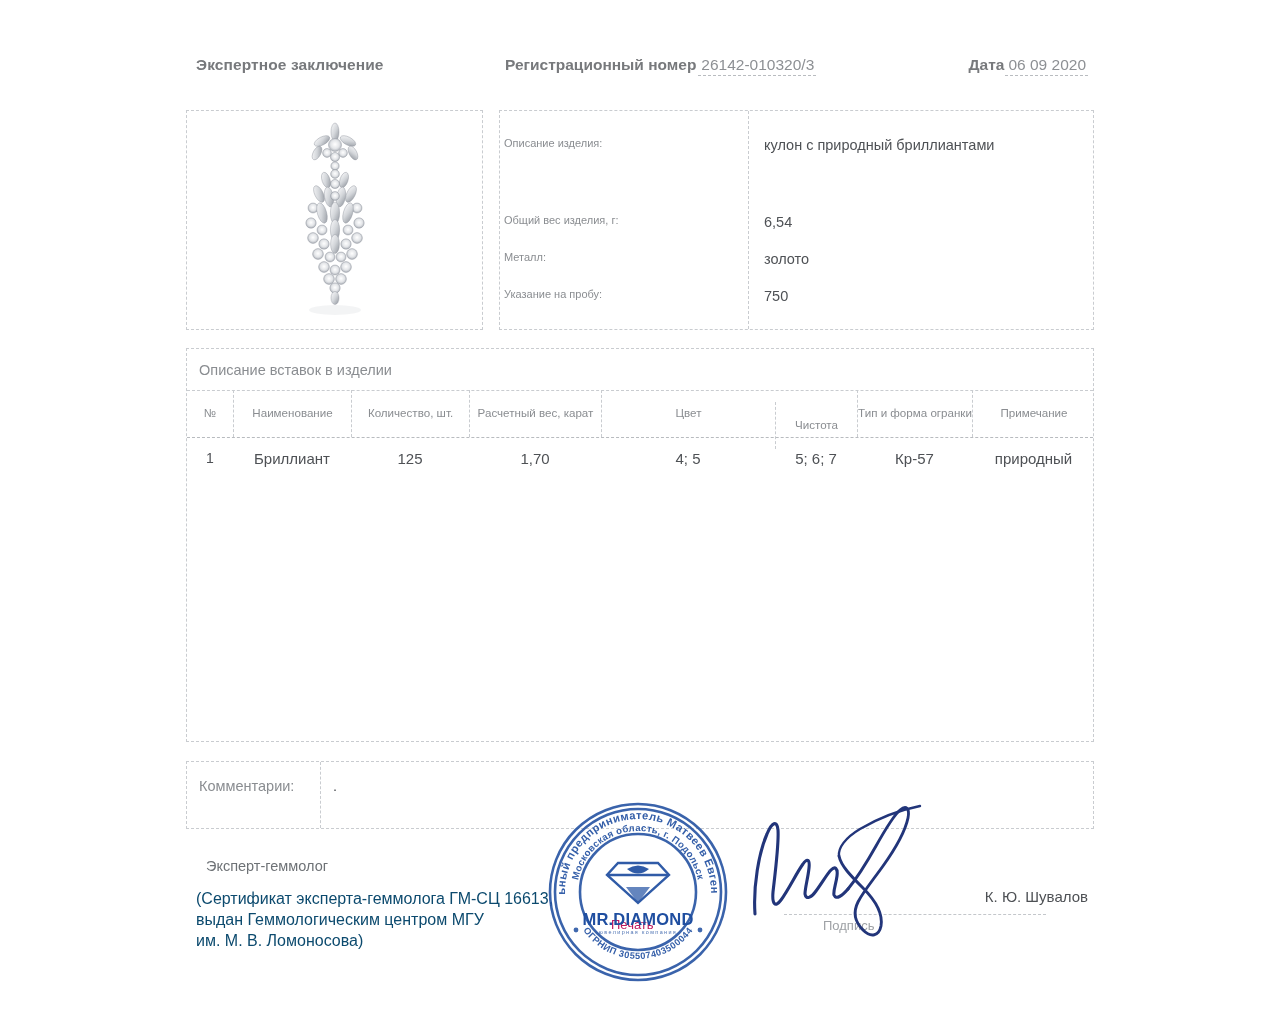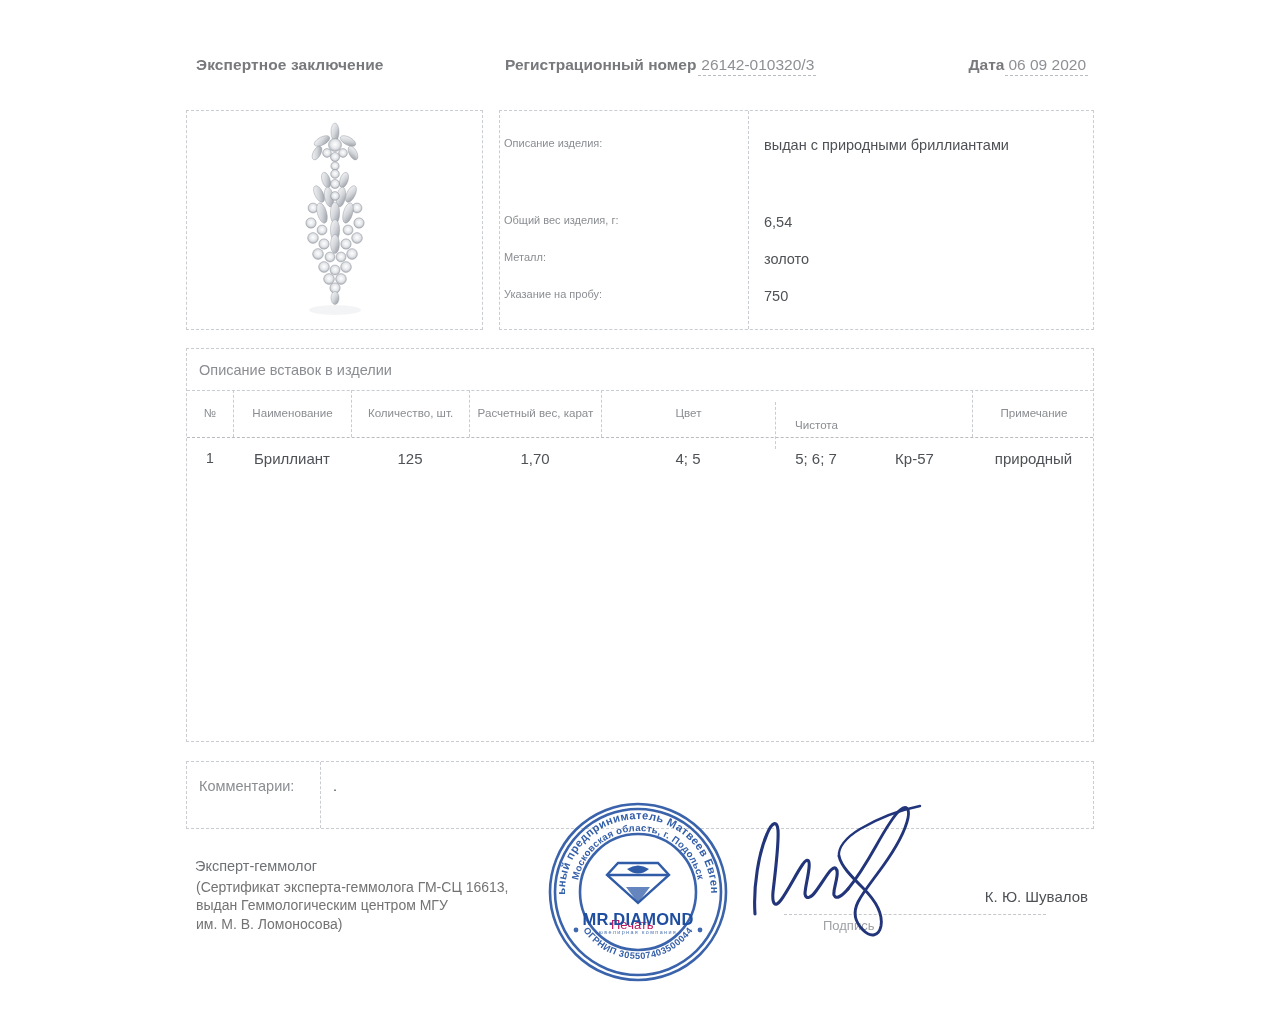--- a/index.html
+++ b/index.html
@@ -230,32 +230,32 @@
   
   .footer {
     position: absolute;
     left: 186px;
     top: 858px;
     width: 908px;
     height: 90px;
   }
   .expert-title {
     position: absolute;
-    left: 9px;
+    left: 20px;
     top: 0;
     font-size: 14.5px;
     color: #6e7276;
     white-space: nowrap;
   }
   .expert-cert {
     position: absolute;
     left: 10px;
-    top: 20px;
-    font-size: 14px;
-    color: #737373;
+    top: 30px;
+    font-size: 16px;
+    color: #0c4a6e;
     line-height: 1.32;
     white-space: pre-line;
   }
   .seal-label {
     position: absolute;
     left: 425px;
     top: 59px;
     font-size: 13px;
     color: #be185d;
   }
@@ -382,21 +382,21 @@
         </g>
       </g>
     </svg>
   </div>
 
   <div class="dbox desc-panel">
     <div class="desc-divider"></div>
 
     <div class="desc-row r-desc">
       <span class="desc-label">Описание изделия:</span>
-      <span class="desc-value">выдан с природными бриллиантами</span>
+      <span class="desc-value">кулон с природный бриллиантами</span>
     </div>
 
     <div class="desc-row r-weight">
       <span class="desc-label">Общий вес изделия, г:</span>
       <span class="desc-value">6,54</span>
     </div>
 
     <div class="desc-row r-metal">
       <span class="desc-label">Металл:</span>
       <span class="desc-value">золото</span>
@@ -414,20 +414,22 @@
 
     <div class="thead">
       <div class="th" style="left:0px;width:46px;">№</div>
       <div class="th" style="left:46px;width:118px;">Наименование</div>
       <div class="th" style="left:282px;width:132px;">Расчетный вес,
 карат</div>
       <div class="th" style="left:164px;width:118px;">Количество,
 шт.</div>
       <div class="th" style="left:414px;width:174px;">Цвет</div>
       <div class="th" style="left:588px;width:82px;margin-top:12px;">Чистота</div>
+      <div class="th" style="left:670px;width:115px;">Тип и форма
+огранки</div>
       <div class="th" style="left:785px;width:123px;">Примечание</div>
     </div>
 
     <div class="head-rule"></div>
 
     <div class="tbody-row">
       <div class="td" style="left:0px;width:46px;font-size:14px;">1</div>
       <div class="td" style="left:46px;width:118px;">Бриллиант</div>
       <div class="td" style="left:164px;width:118px;">125</div>
       <div class="td" style="left:282px;width:132px;">1,70</div>

